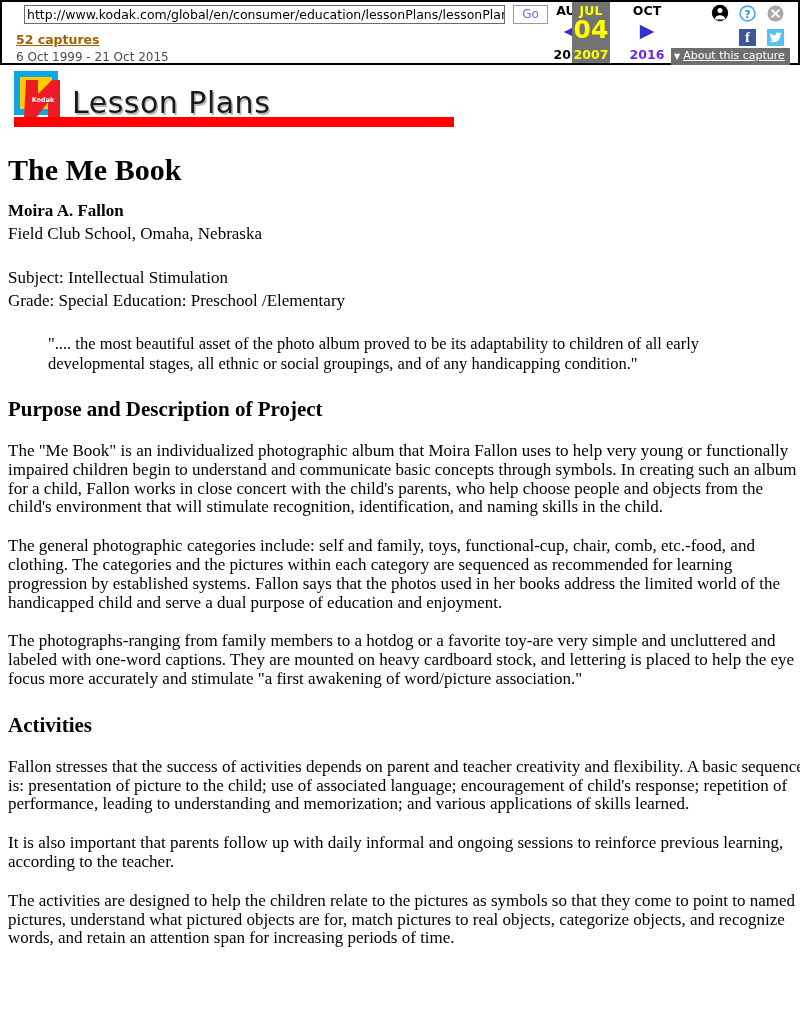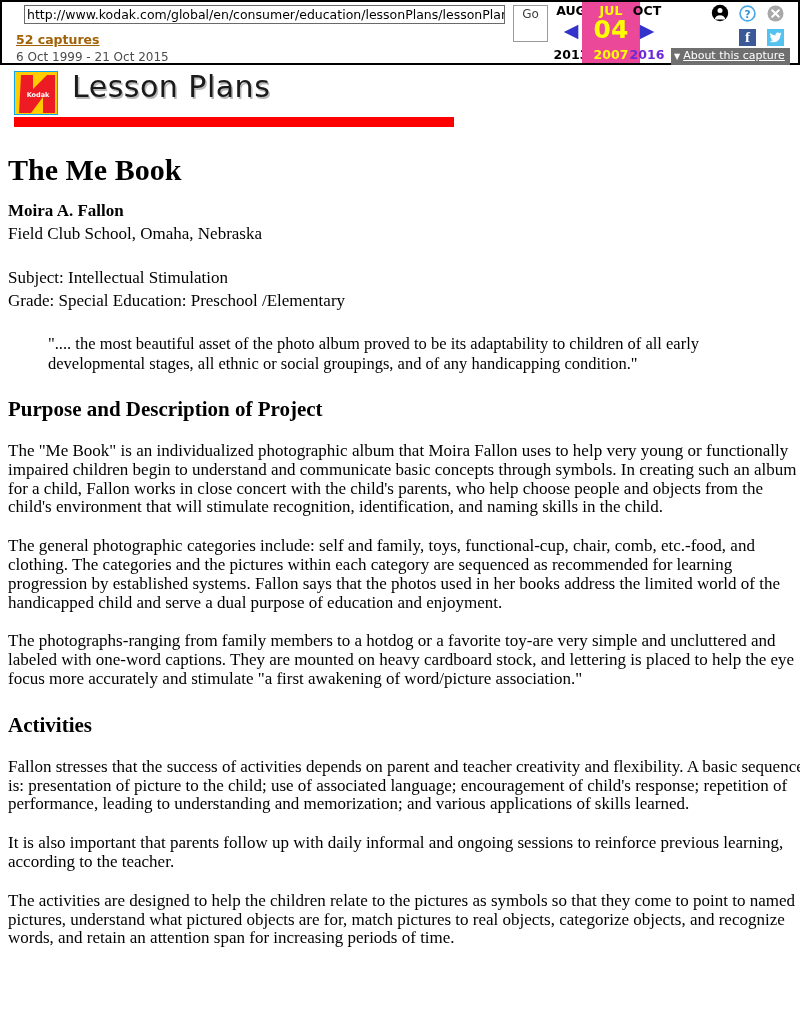--- a/index.html
+++ b/index.html
@@ -48,29 +48,29 @@
     padding: 0 2px;
     color: #000;
     white-space: nowrap;
     overflow: hidden;
   }
   .wb-go {
     position: absolute;
     left: 511px;
     top: 3px;
     width: 35px;
-    height: 37px;
+    height: 19px;
     border: 1px solid #9a9a9a;
     background: #ffffff;
     box-sizing: border-box;
     font-family: "DejaVu Sans", "Liberation Sans", sans-serif;
     font-size: 12px;
     line-height: 17px;
     text-align: center;
-    color: #404040;
+    color: #8b5cf6;
   }
 
   .wb-captures {
     position: absolute;
     left: 14px;
     top: 30px;
     font-family: "DejaVu Sans", "Liberation Sans", sans-serif;
     font-size: 12.5px;
     font-weight: bold;
     color: #a16207;
@@ -101,21 +101,21 @@
     height: 61px;
     text-align: center;
     font-family: "DejaVu Sans", "Liberation Sans", sans-serif;
     font-weight: bold;
   }
   .wb-col .mon { position:absolute; top:1px; left:0; right:0; font-size:12.5px; }
   .wb-col .arrow { position:absolute; top:17px; left:0; right:0; font-size:19px; color:#3333cc; line-height:22px; }
   .wb-col .yr { position:absolute; top:45px; left:0; right:0; font-size:12.5px; }
 
   .wb-col-prev { left: 0px; }
-  .wb-col-cur  { left: 30px; background:#ec4899;padding-left:20px; }
+  .wb-col-cur  { left: 20px; background:#737373; }
   .wb-col-next { left: 76px; }
 
   .wb-col-cur .mon { color:#ffff00; font-size:12.5px; }
   .wb-col-cur .day { position:absolute; top:14px; left:0; right:0; color:#ffff00; font-size:25px; line-height:28px; }
   .wb-col-cur .yr  { color:#ffff00; }
   .wb-col-next .yr { color:#6d28d9; }
 
   
   .wb-icons { position:absolute; left: 700px; top: 0px; width: 96px; height: 61px; }
   .ic { position:absolute; }
@@ -152,32 +152,32 @@
     height: 66px;
     margin-top: 0px;
   }
   .kodak-logo {
     position: absolute;
     left: 14px;
     top: 6px;
     width: 44px;
     height: 44px;
     background: #ffcc00;
-    border: 1px solid #0ea5e9;
+    border: 6px solid #0ea5e9;
     box-sizing: border-box;
   }
   .kodak-k {
     position: absolute;
     left: 4px; top: 3px;
     width: 36px; height: 38px;
   }
   .lesson-title {
     position: absolute;
     left: 72px;
-    top: 4px;
+    top: 20px;
     font-family: "DejaVu Sans", "Liberation Sans", sans-serif;
     font-size: 30px;
     font-weight: normal;
     letter-spacing: 0.5px;
     color: #1a1a1a;
     text-shadow: 1.5px 1.5px 0 #b9b9b9;
   }
   .red-rule {
     position: absolute;
     left: 14px;

